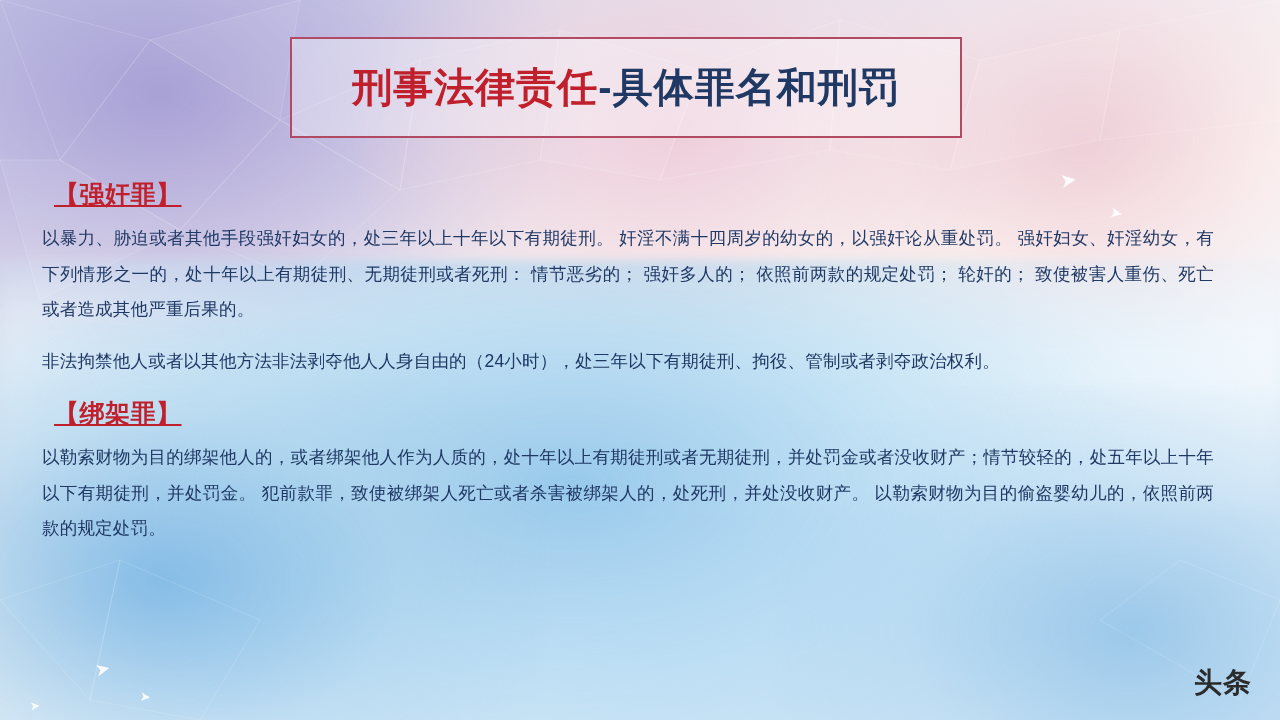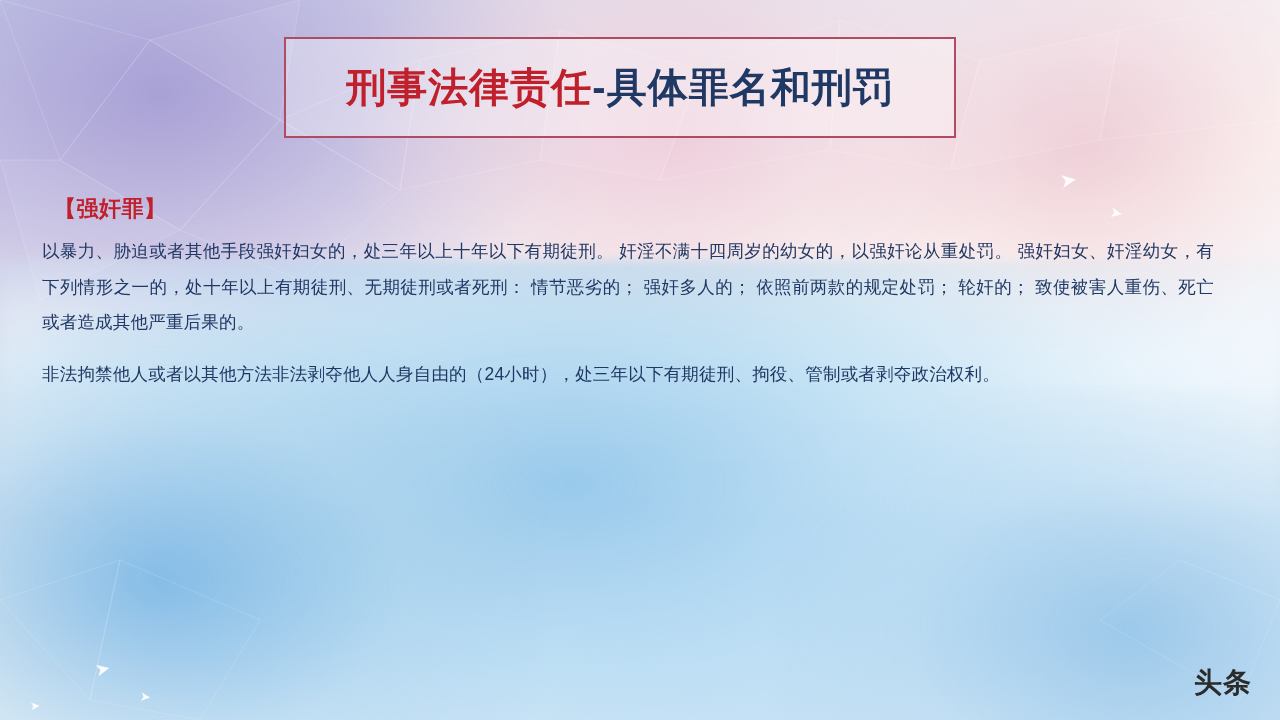--- a/index.html
+++ b/index.html
@@ -90,21 +90,21 @@
     filter: blur(10px);
   }
   .facets {
     position: absolute;
     inset: 0;
     opacity: 0.35;
   }
   
   .title-box {
     position: absolute;
-    left: 284px;
+    left: 290px;
     top: 37px;
     width: 668px;
     height: 97px;
     border: 2px solid #b14a63;
     background: rgba(255,255,255,0.34);
     display: flex;
     align-items: center;
     justify-content: center;
   }
   .title-text {
@@ -118,24 +118,25 @@
   
   .content {
     position: absolute;
     left: 42px;
     top: 178px;
     width: 1200px;
   }
   .section { margin-bottom: 6px; }
   .section-head {
     color: #c0202c;
-    font-size: 22px;
-    font-weight: bold;
-    margin: 16px 0 10px 0;
+    font-size: 25px;
+    font-weight: bold;
+    margin: 0 0 10px 0;
     letter-spacing: 0.5px;
+    text-decoration: underline;
   }
   .section-body {
     color: #1f3864;
     font-size: 17.5px;
     line-height: 2.03;
     letter-spacing: 0.2px;
     margin: 0;
     text-align: justify;
     width: 1172px;
   }
@@ -229,20 +230,24 @@
 
     <div class="section sec-1">
       <h2 class="section-head">【强奸罪】</h2>
       <p class="section-body">以暴力、胁迫或者其他手段强奸妇女的，处三年以上十年以下有期徒刑。 奸淫不满十四周岁的幼女的，以强奸论从重处罚。 强奸妇女、奸淫幼女，有下列情形之一的，处十年以上有期徒刑、无期徒刑或者死刑： 情节恶劣的； 强奸多人的； 依照前两款的规定处罚； 轮奸的； 致使被害人重伤、死亡或者造成其他严重后果的。</p>
     </div>
 
     <div class="section sec-2">
       <p class="section-body">非法拘禁他人或者以其他方法非法剥夺他人人身自由的（24小时），处三年以下有期徒刑、拘役、管制或者剥夺政治权利。</p>
     </div>
 
+    <div class="section sec-3">
+      <h2 class="section-head">【绑架罪】</h2>
+      <p class="section-body">以勒索财物为目的绑架他人的，或者绑架他人作为人质的，处十年以上有期徒刑或者无期徒刑，并处罚金或者没收财产；情节较轻的，处五年以上十年以下有期徒刑，并处罚金。 犯前款罪，致使被绑架人死亡或者杀害被绑架人的，处死刑，并处没收财产。 以勒索财物为目的偷盗婴幼儿的，依照前两款的规定处罚。</p>
+    </div>
 
   </div>
 
   <div class="watermark">
     <span class="wm-logo">头条</span>
   </div>
 
 </div>
 
 </body></html>

